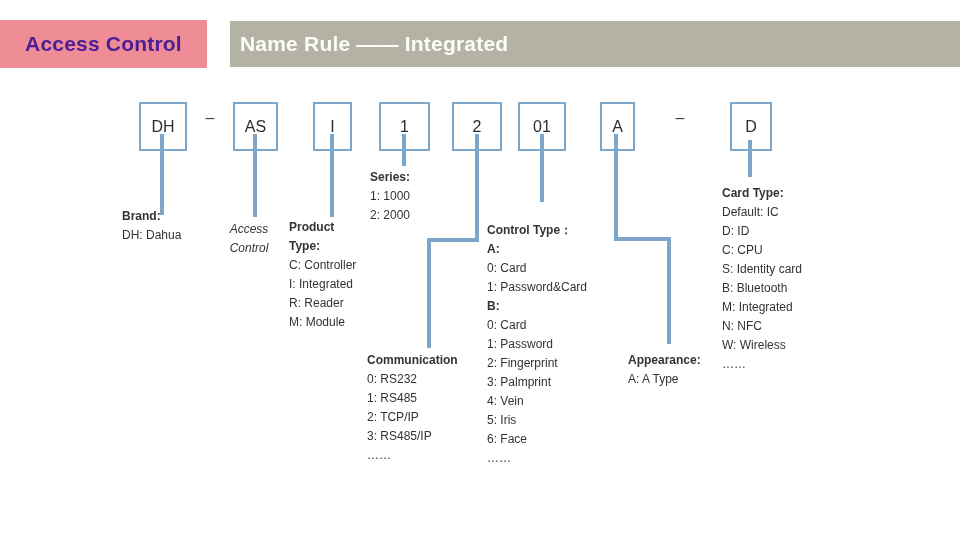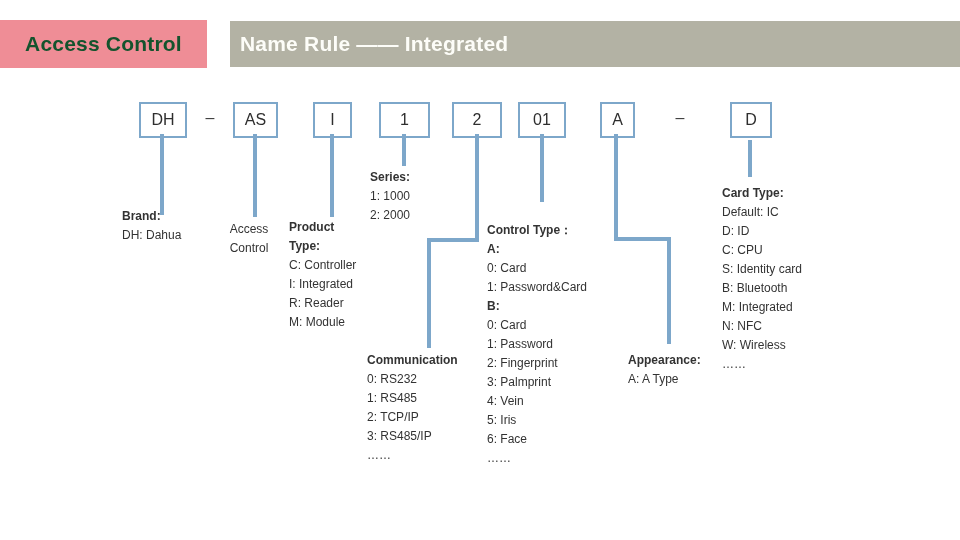--- a/index.html
+++ b/index.html
@@ -4,37 +4,37 @@
 <style>
   html,body{margin:0;padding:0;}
   body{
     width:960px;height:540px;position:relative;overflow:hidden;
     background:#ffffff;
     font-family:"Liberation Sans","DejaVu Sans",sans-serif;
   }
   
   .tab{
     position:absolute;left:0;top:20px;width:207px;height:48px;
-    background:#ef8d96;color:#14532d;
+    background:#ef8d96;color:#4c1d95;
     font-size:21px;font-weight:bold;
     display:flex;align-items:center;justify-content:center;
     letter-spacing:0.2px;
   }
   .titlebar{
     position:absolute;left:207px;top:21px;width:753px;height:46px;
     background:#b3b2a4;color:#fdfdf8;
     font-size:21px;font-weight:bold;
     display:flex;align-items:center;
     padding-left:10px;box-sizing:border-box;
     letter-spacing:0.2px;
     margin-left:23px;
   }
   
   .cbox{
-    position:absolute;top:102px;height:36px;box-sizing:border-box;
+    position:absolute;top:102px;height:49px;box-sizing:border-box;
     border:2px solid #7da7ca;background:#ffffff;
     color:#2e2e2e;font-size:16px;
     display:flex;align-items:center;justify-content:center;
   }
   .dash{
     position:absolute;top:102px;height:32px;
     color:#3c3c3c;font-size:16px;
     display:flex;align-items:center;justify-content:center;
   }
   
@@ -77,21 +77,21 @@
 <div class="vline" style="left:540px;top:134px;height:68px;"></div>
 <div class="vline" style="left:614px;top:134px;height:105px;"></div>
 <div class="hline" style="left:614px;top:237px;width:57px;"></div>
 <div class="vline" style="left:667px;top:237px;height:107px;"></div>
 <div class="vline" style="left:748px;top:140px;height:37px;"></div>
 
 <div class="note" style="left:122px;top:207px;">
     <div class="b">Brand:</div>
     <div>DH: Dahua</div>
   </div>
-<div class="note center" style="left:223px;top:220px;width:52px;">
+<div class="note center" style="left:223px;top:220px;width:52px;font-style:italic;">
     <div>Access</div>
     <div>Control</div>
   </div>
 <div class="note" style="left:289px;top:218px;">
     <div class="b">Product</div>
     <div class="b">Type:</div>
     <div>C: Controller</div>
     <div>I: Integrated</div>
     <div>R: Reader</div>
     <div>M: Module</div>

